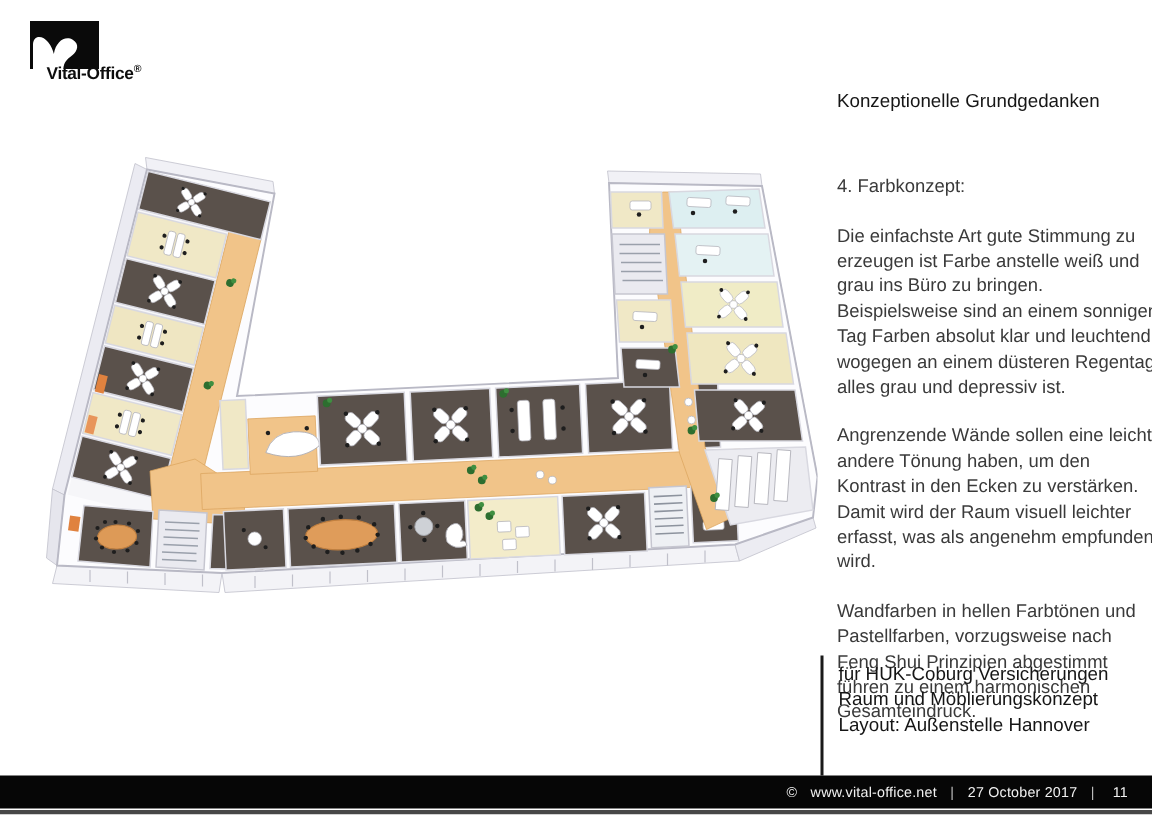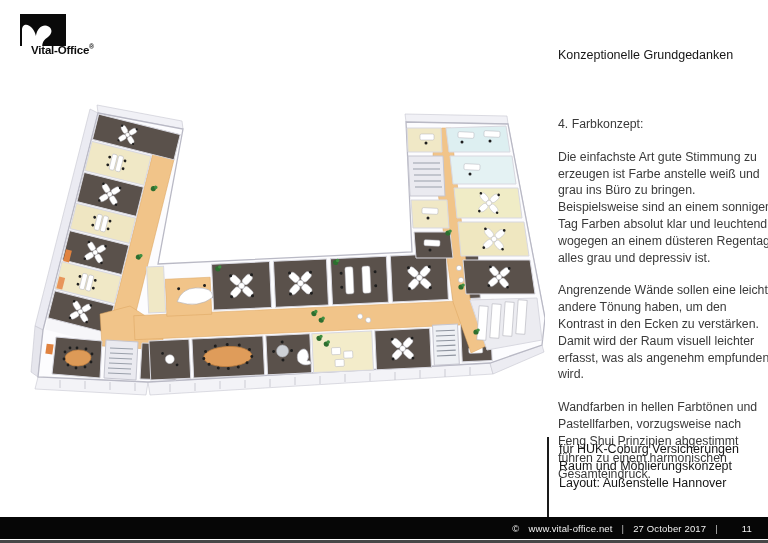--- a/index.html
+++ b/index.html
@@ -18,21 +18,21 @@
     font-size:11.5px;font-weight:bold;color:#0d0d0d;letter-spacing:-0.2px;
     white-space:nowrap;
   }
   .brand sup{font-size:7px;}
 
   
   .plan{position:absolute;left:30px;top:100px;}
 
   
   .heading{
-    position:absolute;left:558px;top:48px;width:206px;
+    position:absolute;left:558px;top:60px;width:206px;
     font-size:12.5px;line-height:15.5px;color:#161616;
   }
   .bodytext{
     position:absolute;left:558px;top:116px;width:214px;
     font-size:12.3px;line-height:16.8px;color:#3a3a3a;
   }
   .bodytext p{margin:0 0 16px 0;}
   .bodytext .intro{margin-bottom:16px;}
 
   
@@ -43,21 +43,21 @@
   }
 
   
   .footer-bar{
     position:absolute;left:0;top:517px;width:768px;height:22px;
     background:#060606;color:#f1f1f1;font-size:9.5px;letter-spacing:0.15px;
     display:flex;align-items:center;justify-content:flex-end;
     box-sizing:border-box;padding-right:16px;gap:9px;
   }
   .footer-bar .sep{color:#bdbdbd;}
-  .footer-bar .page-num{margin-left:15px;}
+  .footer-bar .page-num{margin-left:3px;}
   .footer-edge{position:absolute;left:0;top:540px;width:768px;height:3px;background:#474747;}
 </style>
 </head>
 <body>
 
 <div class="page">
 
   <div class="logo">
     <svg width="200" height="48" viewBox="0 0 200 48">
       <rect x="0" y="0" width="46" height="32" fill="#0a0a0a"></rect>

